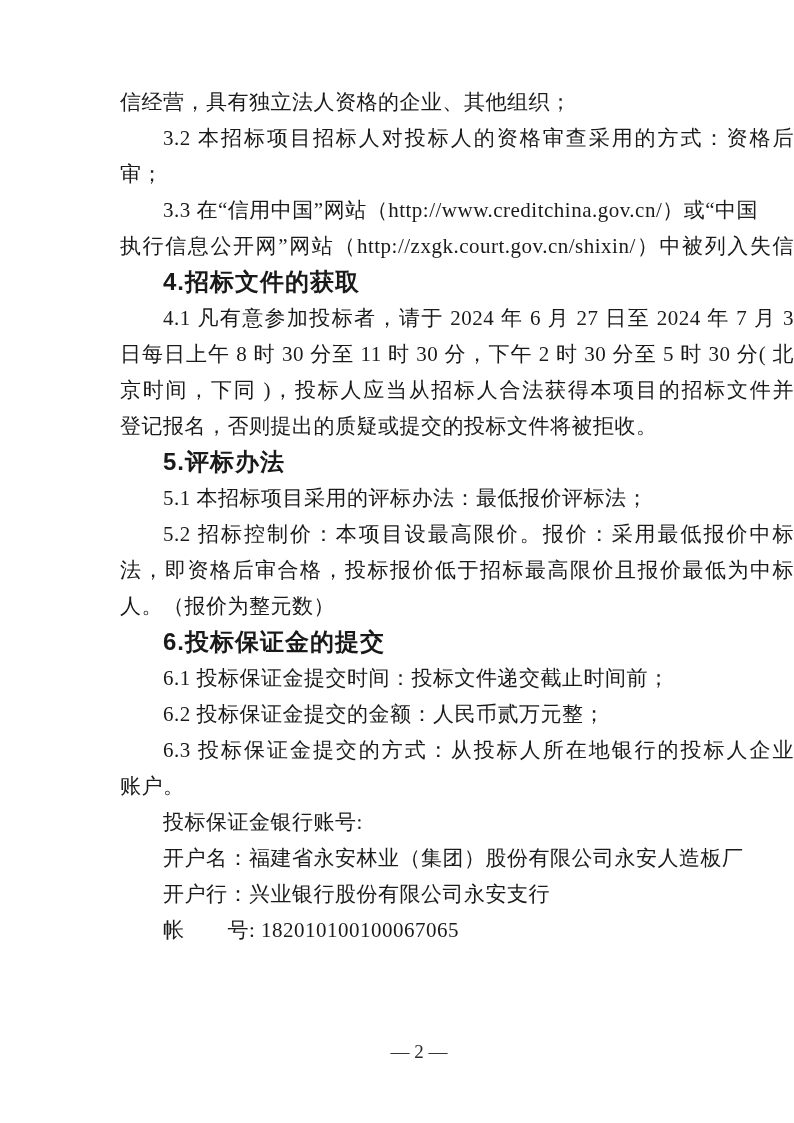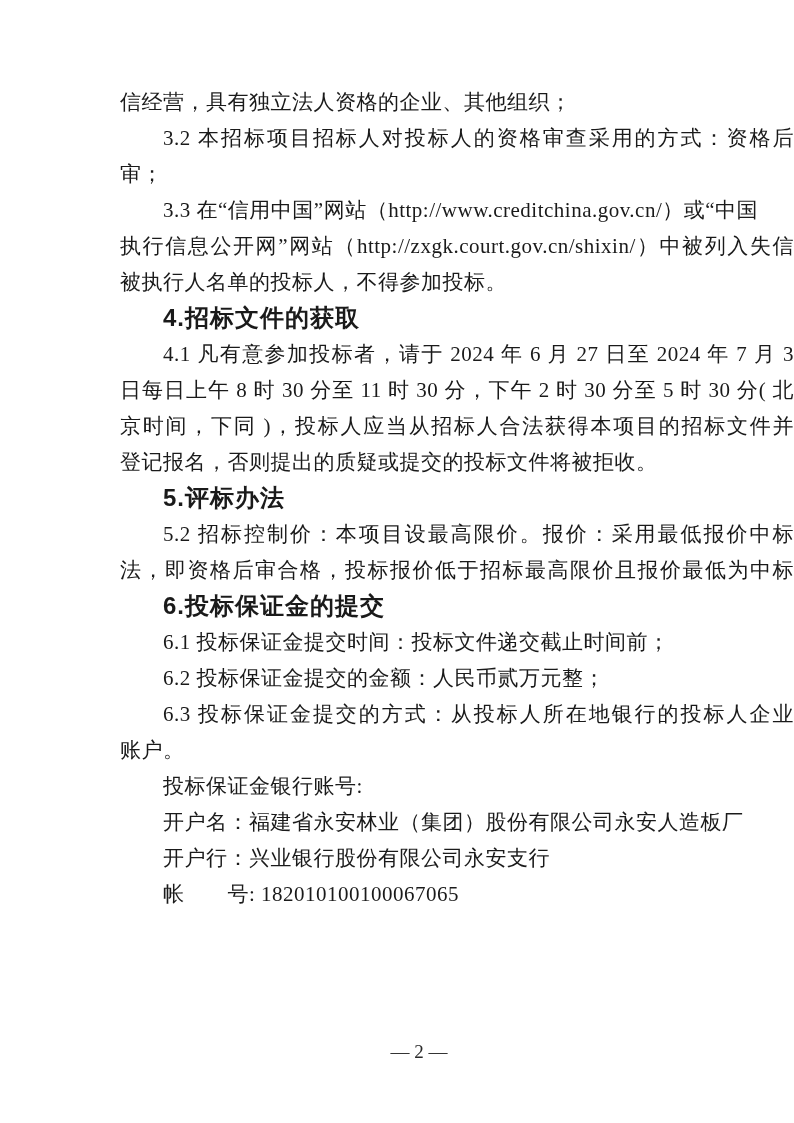--- a/index.html
+++ b/index.html
@@ -52,35 +52,36 @@
 <body>
 
 <main class="content">
 
   <div class="sec">
     <div class="ln">信经营，具有独立法人资格的企业、其他组织；</div>
     <div class="ln ind jf">3.2 本招标项目招标人对投标人的资格审查采用的方式：资格后</div>
     <div class="ln">审；</div>
     <div class="ln ind">3.3 在“信用中国”网站（http://www.creditchina.gov.cn/）或“中国</div>
     <div class="ln jf">执行信息公开网”网站（http://zxgk.court.gov.cn/shixin/）中被列入失信</div>
-    <div class="ln">被执行人名单的投标人，不得参加投标。</div>
   </div>
 
   <div class="sec">
     <div class="ln ind hd">4.招标文件的获取</div>
     <div class="ln ind jf">4.1 凡有意参加投标者，请于 2024 年 6 月 27 日至 2024 年 7 月 3</div>
     <div class="ln jf">日每日上午 8 时 30 分至 11 时 30 分，下午 2 时 30 分至 5 时 30 分( 北</div>
     <div class="ln jf">京时间，下同 )，投标人应当从招标人合法获得本项目的招标文件并</div>
     <div class="ln">登记报名，否则提出的质疑或提交的投标文件将被拒收。</div>
   </div>
 
   <div class="sec">
     <div class="ln ind hd">5.评标办法</div>
+    <div class="ln ind">5.1 本招标项目采用的评标办法：最低报价评标法；</div>
     <div class="ln ind jf">5.2 招标控制价：本项目设最高限价。报价：采用最低报价中标</div>
     <div class="ln jf">法，即资格后审合格，投标报价低于招标最高限价且报价最低为中标</div>
+    <div class="ln">人。（报价为整元数）</div>
   </div>
 
   <div class="sec">
     <div class="ln ind hd">6.投标保证金的提交</div>
     <div class="ln ind">6.1 投标保证金提交时间：投标文件递交截止时间前；</div>
     <div class="ln ind">6.2 投标保证金提交的金额：人民币贰万元整；</div>
     <div class="ln ind jf">6.3 投标保证金提交的方式：从投标人所在地银行的投标人企业</div>
     <div class="ln">账户。</div>
     <div class="ln ind">投标保证金银行账号:</div>
     <div class="ln ind">开户名：福建省永安林业（集团）股份有限公司永安人造板厂</div>

